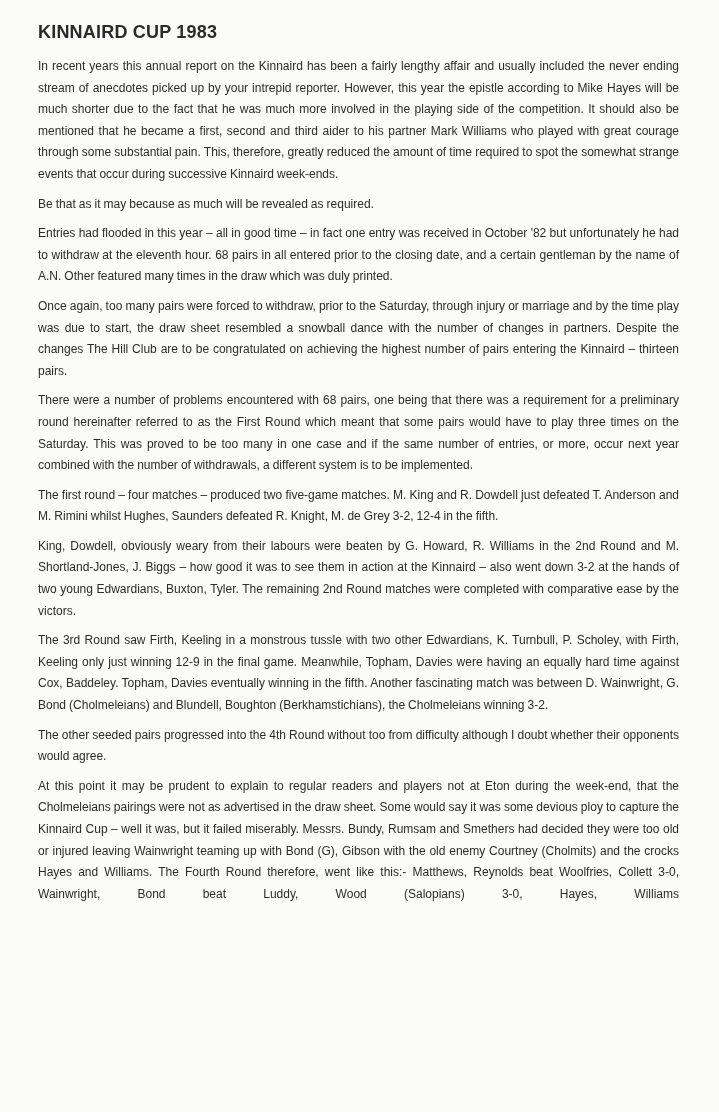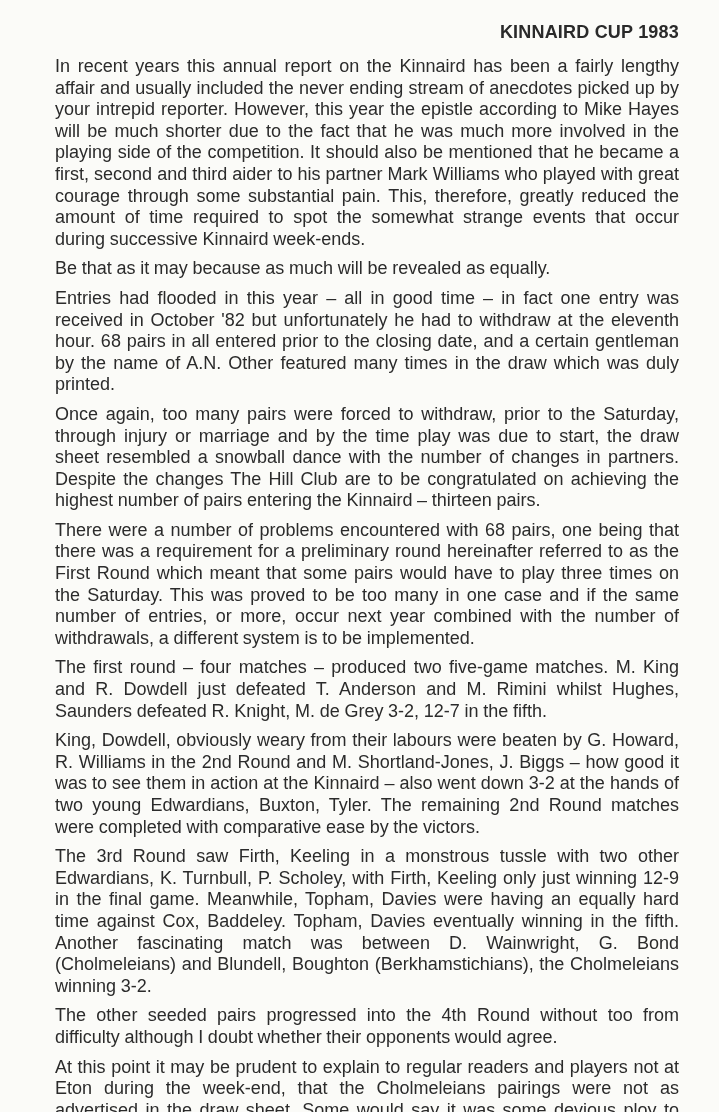--- a/index.html
+++ b/index.html
@@ -15,47 +15,47 @@
     font-family: "Liberation Sans", sans-serif;
     color: #2b2b2b;
   }
   .page {
     position: absolute;
     left: 38px;
     top: 20px;
     width: 641px;
   }
   .title {
-    text-align: right;
+    text-align: left;
     font-weight: bold;
     font-size: 18px;
     letter-spacing: 0.2px;
     margin: 0 0 12px 0;
     color: #2a2a2a;
     line-height: 24px;
   }
   .para {
-    font-size: 18px;
+    font-size: 12px;
     line-height: 21.6px;
     text-align: justify;
-    margin: 0 0 8px 17px;
+    margin: 0 0 8px 0;
     word-spacing: -0.3px;
   }
   .para:last-child {
     text-align-last: justify;
   }
 </style>
 </head>
 <body>
 
 <div class="page">
   <h1 class="title">KINNAIRD CUP 1983</h1>
   <p class="para">In recent years this annual report on the Kinnaird has been a fairly lengthy affair and usually included the never ending stream of anecdotes picked up by your intrepid reporter. However, this year the epistle according to Mike Hayes will be much shorter due to the fact that he was much more involved in the playing side of the competition. It should also be mentioned that he became a first, second and third aider to his partner Mark Williams who played with great courage through some substantial pain. This, therefore, greatly reduced the amount of time required to spot the somewhat strange events that occur during successive Kinnaird week-ends.</p>
-  <p class="para">Be that as it may because as much will be revealed as equally.</p>
+  <p class="para">Be that as it may because as much will be revealed as required.</p>
   <p class="para">Entries had flooded in this year – all in good time – in fact one entry was received in October '82 but unfortunately he had to withdraw at the eleventh hour. 68 pairs in all entered prior to the closing date, and a certain gentleman by the name of A.N. Other featured many times in the draw which was duly printed.</p>
   <p class="para">Once again, too many pairs were forced to withdraw, prior to the Saturday, through injury or marriage and by the time play was due to start, the draw sheet resembled a snowball dance with the number of changes in partners. Despite the changes The Hill Club are to be congratulated on achieving the highest number of pairs entering the Kinnaird – thirteen pairs.</p>
   <p class="para">There were a number of problems encountered with 68 pairs, one being that there was a requirement for a preliminary round hereinafter referred to as the First Round which meant that some pairs would have to play three times on the Saturday. This was proved to be too many in one case and if the same number of entries, or more, occur next year combined with the number of withdrawals, a different system is to be implemented.</p>
-  <p class="para">The first round – four matches – produced two five-game matches. M. King and R. Dowdell just defeated T. Anderson and M. Rimini whilst Hughes, Saunders defeated R. Knight, M. de Grey 3-2, 12-7 in the fifth.</p>
+  <p class="para">The first round – four matches – produced two five-game matches. M. King and R. Dowdell just defeated T. Anderson and M. Rimini whilst Hughes, Saunders defeated R. Knight, M. de Grey 3-2, 12-4 in the fifth.</p>
   <p class="para">King, Dowdell, obviously weary from their labours were beaten by G. Howard, R. Williams in the 2nd Round and M. Shortland-Jones, J. Biggs – how good it was to see them in action at the Kinnaird – also went down 3-2 at the hands of two young Edwardians, Buxton, Tyler. The remaining 2nd Round matches were completed with comparative ease by the victors.</p>
   <p class="para">The 3rd Round saw Firth, Keeling in a monstrous tussle with two other Edwardians, K. Turnbull, P. Scholey, with Firth, Keeling only just winning 12-9 in the final game. Meanwhile, Topham, Davies were having an equally hard time against Cox, Baddeley. Topham, Davies eventually winning in the fifth. Another fascinating match was between D. Wainwright, G. Bond (Cholmeleians) and Blundell, Boughton (Berkham­stichians), the Cholmeleians winning 3-2.</p>
   <p class="para">The other seeded pairs progressed into the 4th Round without too from difficulty although I doubt whether their opponents would agree.</p>
   <p class="para">At this point it may be prudent to explain to regular readers and players not at Eton during the week-end, that the Cholmeleians pairings were not as advertised in the draw sheet. Some would say it was some devious ploy to capture the Kinnaird Cup – well it was, but it failed miserably. Messrs. Bundy, Rumsam and Smethers had decided they were too old or injured leaving Wainwright teaming up with Bond (G), Gibson with the old enemy Courtney (Cholmits) and the crocks Hayes and Williams. The Fourth Round therefore, went like this:- Matthews, Reynolds beat Woolfries, Collett 3-0, Wainwright, Bond beat Luddy, Wood (Salopians) 3-0, Hayes, Williams</p>
 </div>
 
 </body></html>

